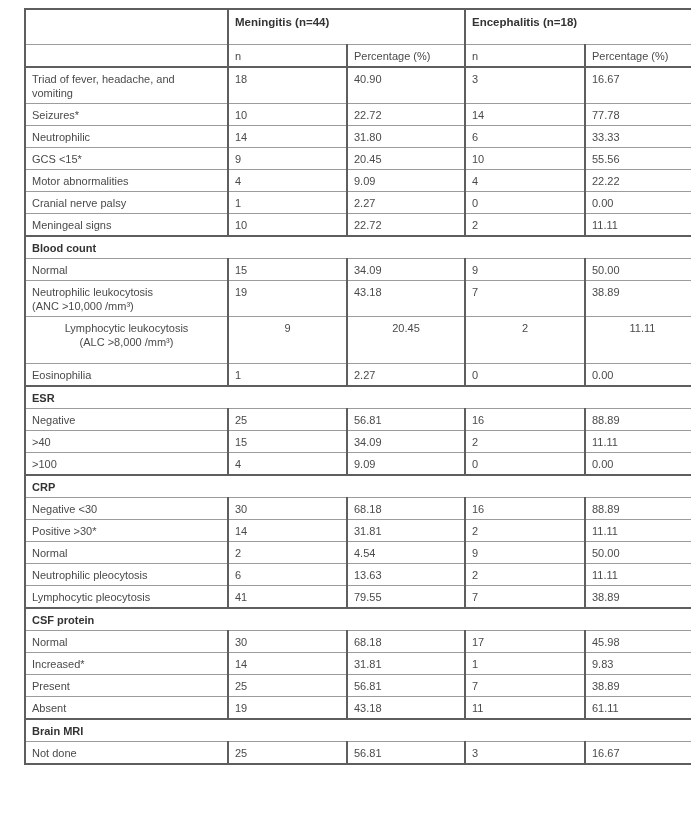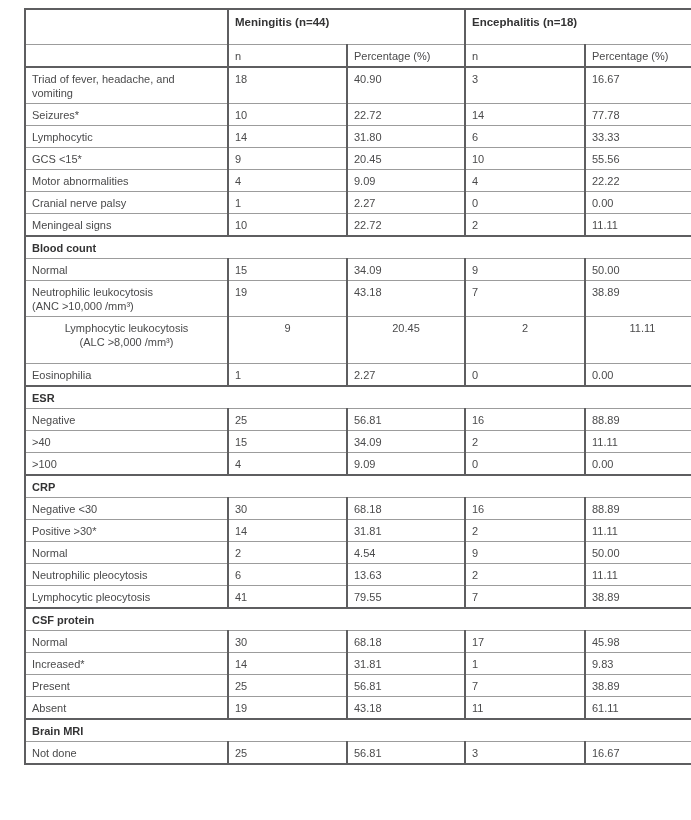--- a/index.html
+++ b/index.html
@@ -102,21 +102,21 @@
           <td>16.67</td>
         </tr>
         <tr class="data-row">
           <td>Seizures*</td>
           <td>10</td>
           <td>22.72</td>
           <td>14</td>
           <td>77.78</td>
         </tr>
         <tr class="data-row">
-          <td>Lymphocytic</td>
+          <td>Neutrophilic</td>
           <td>14</td>
           <td>31.80</td>
           <td>6</td>
           <td>33.33</td>
         </tr>
         <tr class="data-row">
           <td>GCS &lt;15*</td>
           <td>9</td>
           <td>20.45</td>
           <td>10</td>

